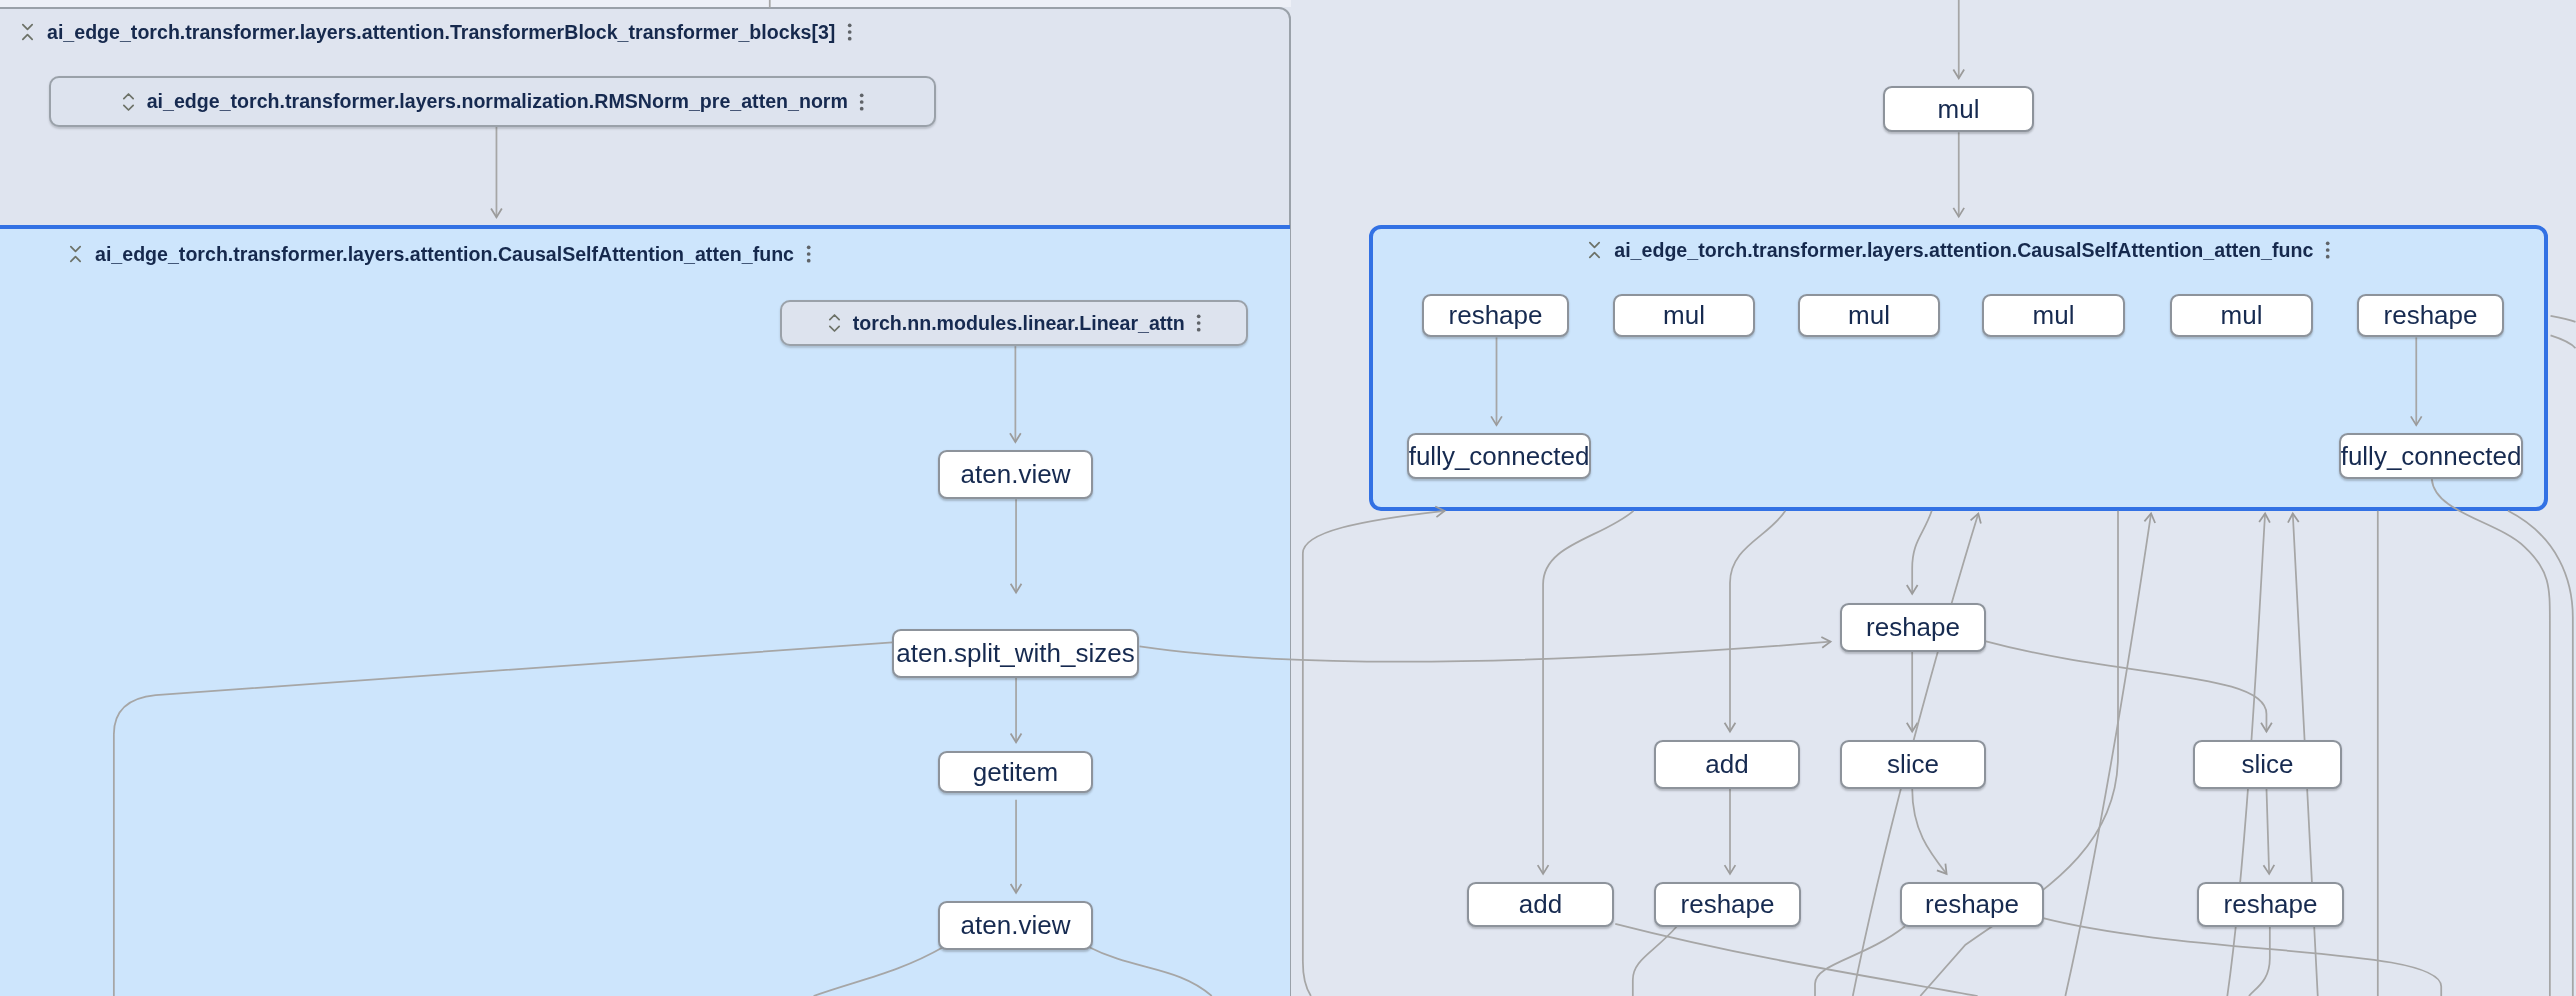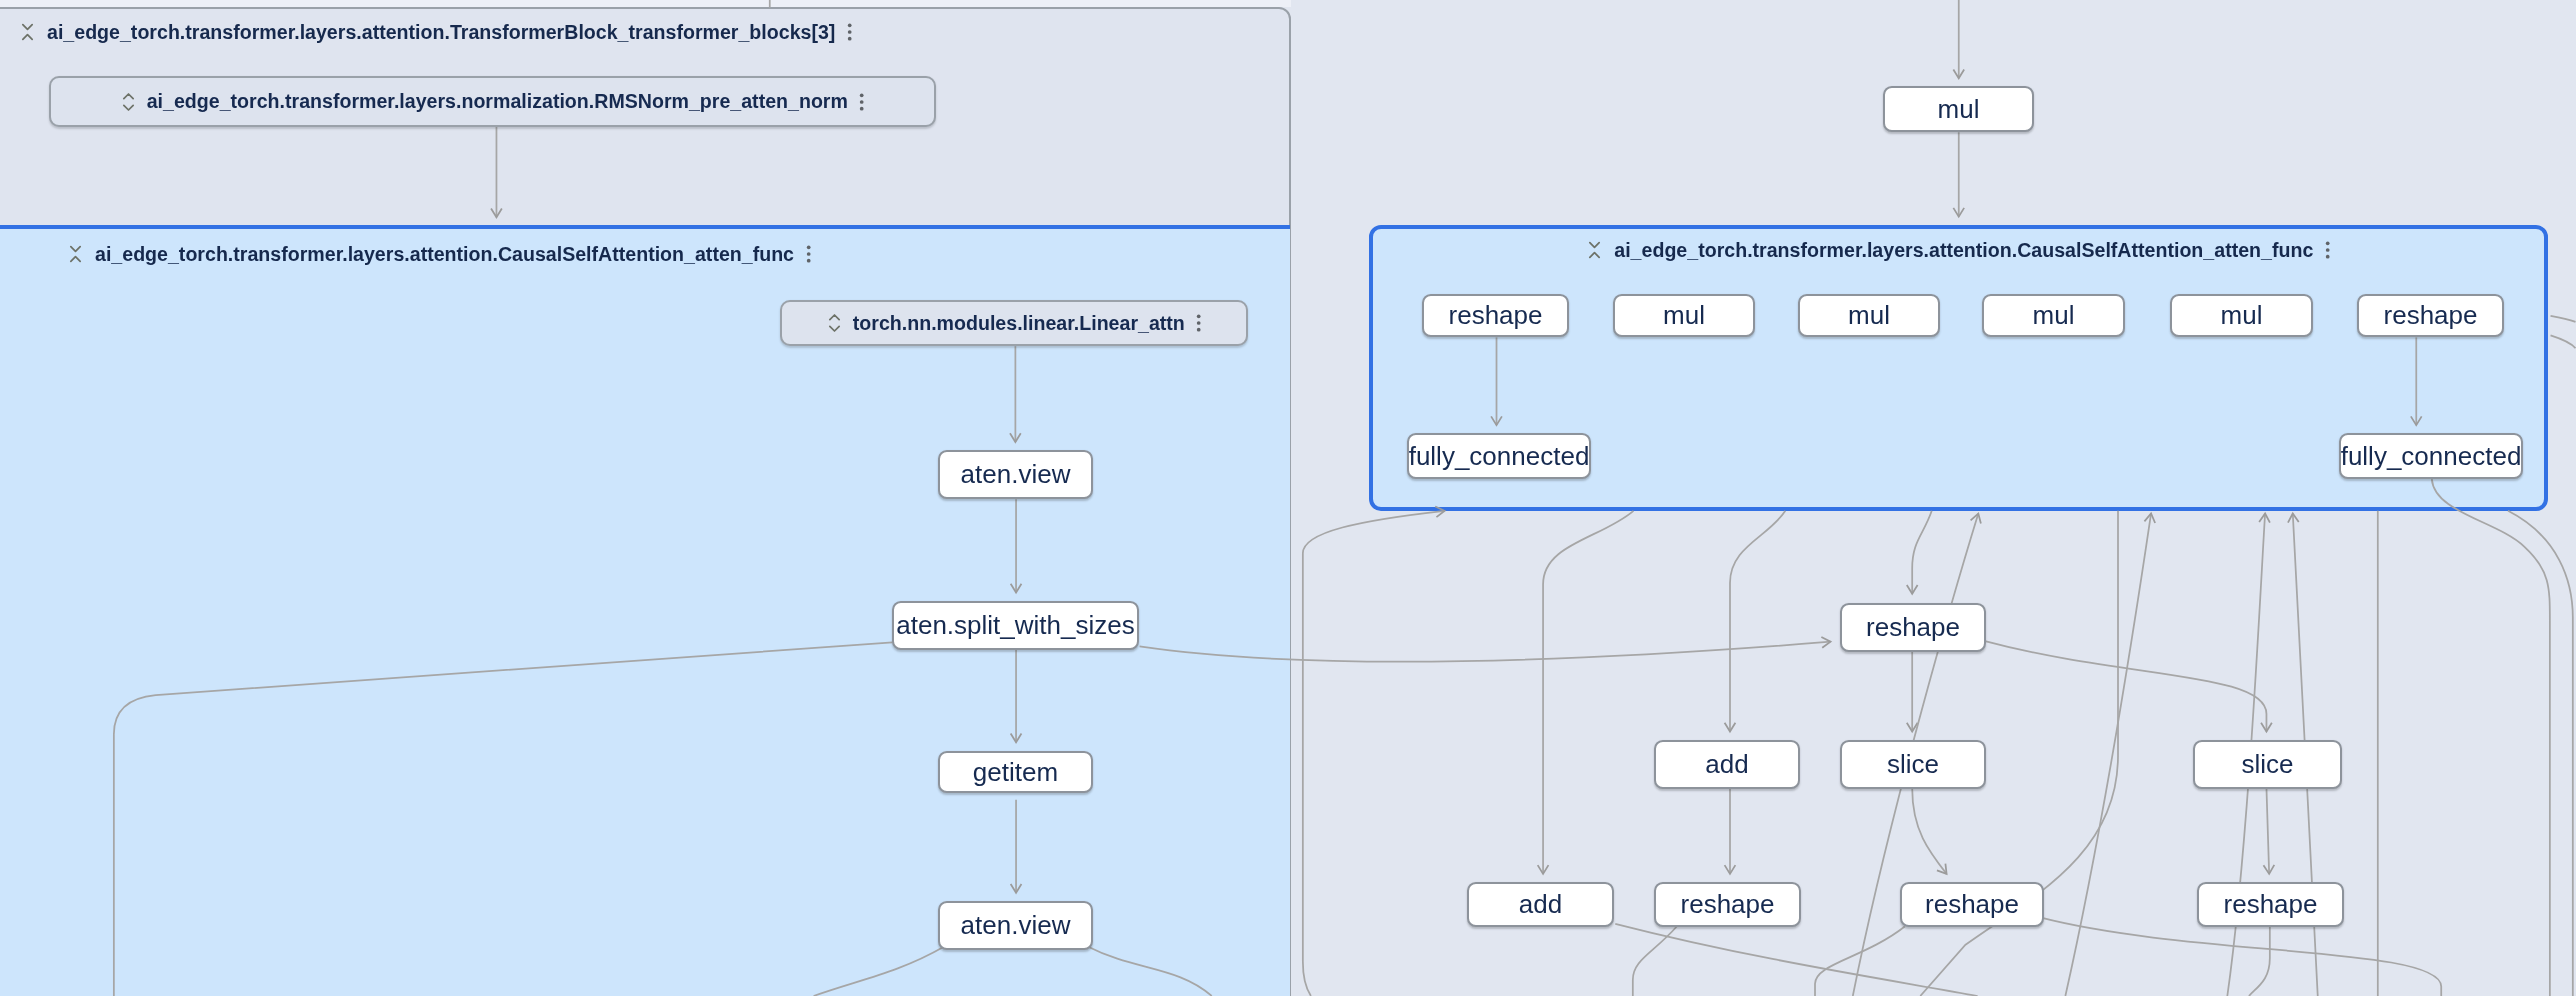--- a/index.html
+++ b/index.html
@@ -184,21 +184,21 @@
           <svg width="5.4" height="20" viewBox="0 0 8 30">
             <circle cx="4" cy="5" r="2.8" fill="#5f6368"></circle>
             <circle cx="4" cy="15" r="2.8" fill="#5f6368"></circle>
             <circle cx="4" cy="25" r="2.8" fill="#5f6368"></circle>
           </svg>
         </span>
       </div>
       <div class="node" style="left: 938px; top: 450px; width: 155px; height: 49px;">
         <span class="lbl">aten.view</span>
       </div>
-      <div class="node" style="left: 892px; top: 601px; width: 247px; height: 49px;">
+      <div class="node" style="left: 892px; top: 629px; width: 247px; height: 49px;">
         <span class="lbl">aten.split_with_sizes</span>
       </div>
       <div class="node" style="left: 938px; top: 751px; width: 155px; height: 42px;">
         <span class="lbl">getitem</span>
       </div>
       <div class="node" style="left: 938px; top: 901px; width: 155px; height: 49px;">
         <span class="lbl">aten.view</span>
       </div>
       <div class="node" style="left: 1883px; top: 86px; width: 151px; height: 46px;">
         <span class="lbl">mul</span>

